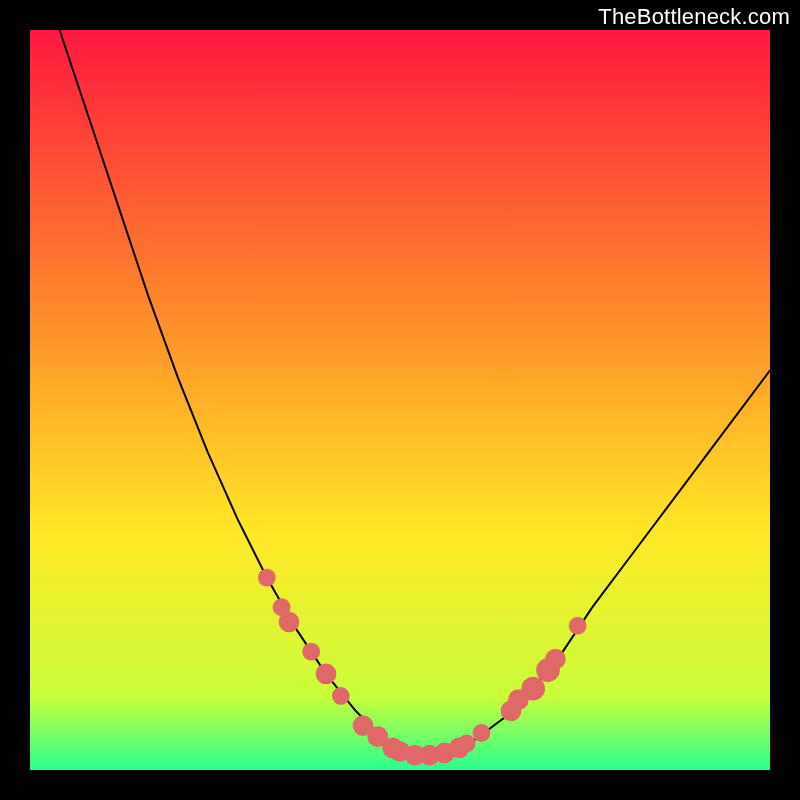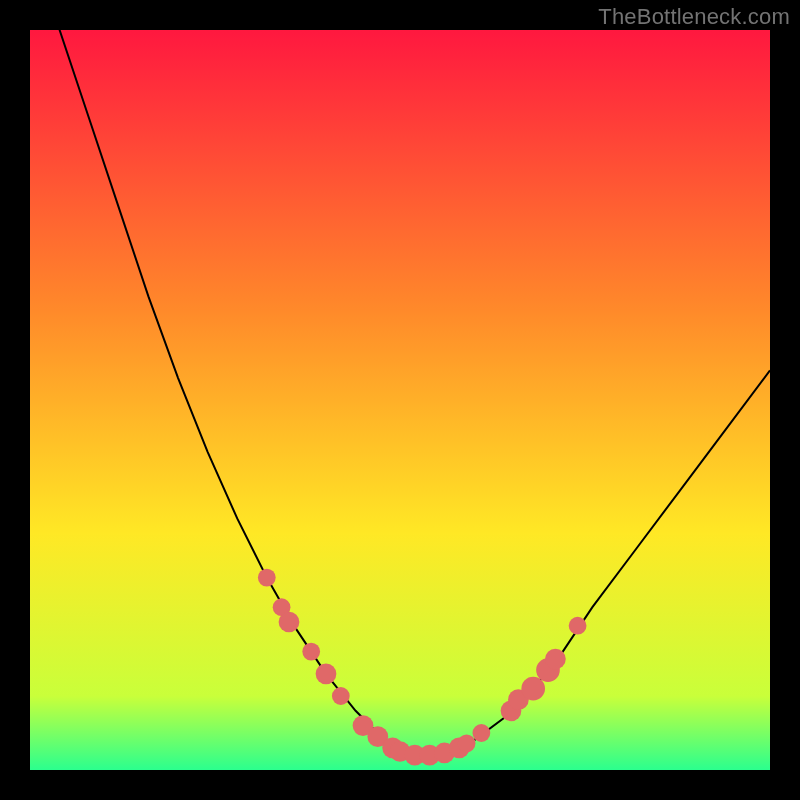--- a/index.html
+++ b/index.html
@@ -22,21 +22,21 @@
     top: 30px;
     left: 30px;
     width: 740px;
     height: 740px;
     overflow: hidden;
   }
   .watermark {
     position: absolute;
     top: 4px;
     right: 10px;
-    color: #737373;
+    color: #ffffff;
     font-size: 22px;
     letter-spacing: 0.2px;
     font-weight: 400;
   }
   svg { display:block; }
 </style>
 </head>
 <body>
 
 <div class="frame">

